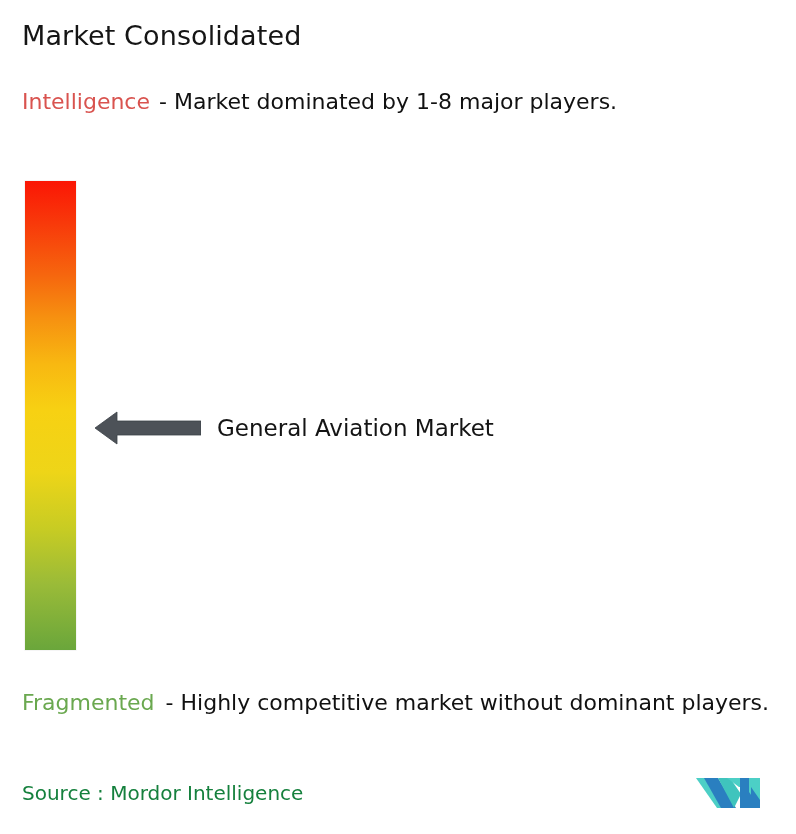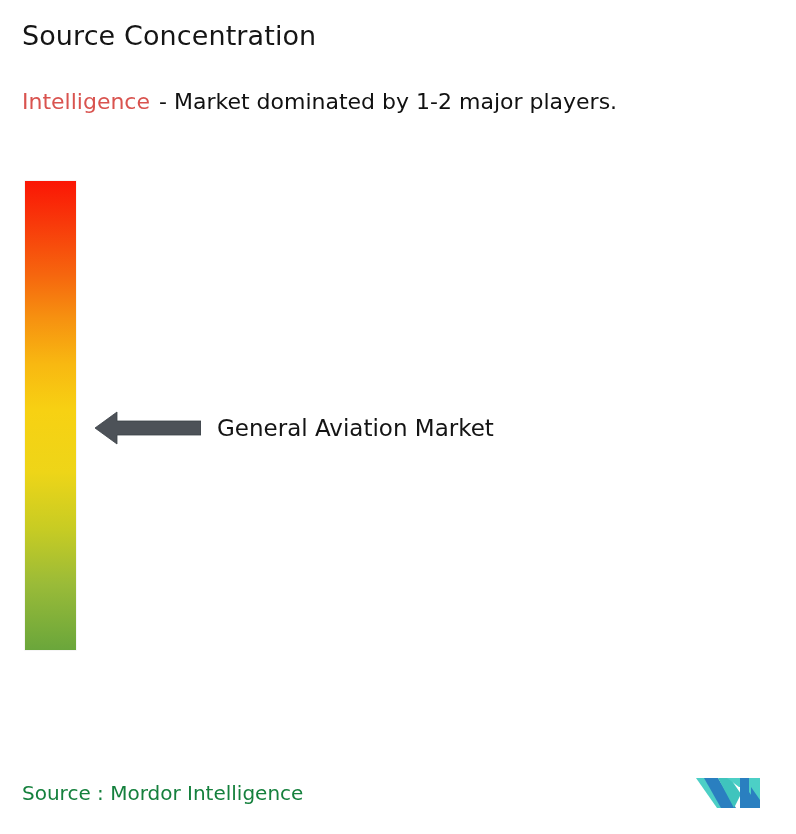--- a/index.html
+++ b/index.html
@@ -144,35 +144,38 @@
     display: block;
     width: 76px;
     height: 44px;
   }
 </style>
 </head>
 <body>
 
 <div class="page">
 
-  <div class="title">Source Concentration</div>
+  <div class="title">Market Consolidated</div>
 
   <div class="legend-top">
-    <span class="term">Intelligence</span><span class="sep"></span><span>- Market dominated by 1-2 major players.</span>
+    <span class="term">Intelligence</span><span class="sep"></span><span>- Market dominated by 1-8 major players.</span>
   </div>
 
   <div class="scale-bar"></div>
 
   <div class="pointer">
     <svg class="pointer-arrow" viewBox="0 0 106 36" aria-hidden="true">
       <polygon points="0,18 22,2 22,11 106,11 106,25 22,25 22,34" fill="#4d5258" stroke="#3b4148" stroke-width="0.8" stroke-linejoin="miter"></polygon>
     </svg>
     <div class="pointer-label">General Aviation Market</div>
   </div>
 
+  <div class="legend-bottom">
+    <span class="term">Fragmented</span><span class="sep"></span><span>- Highly competitive market without dominant players.</span>
+  </div>
 
   <div class="source">Source :  Mordor Intelligence</div>
 
   <div class="logo">
     <svg viewBox="0 0 76 44" aria-hidden="true">
 
       <polygon points="2,8 13,8 34,38 23,38" fill="#4ccfc6"></polygon>
 
       <polygon points="10,8 24,8 42,38 27,38" fill="#2a7fc0"></polygon>
 

